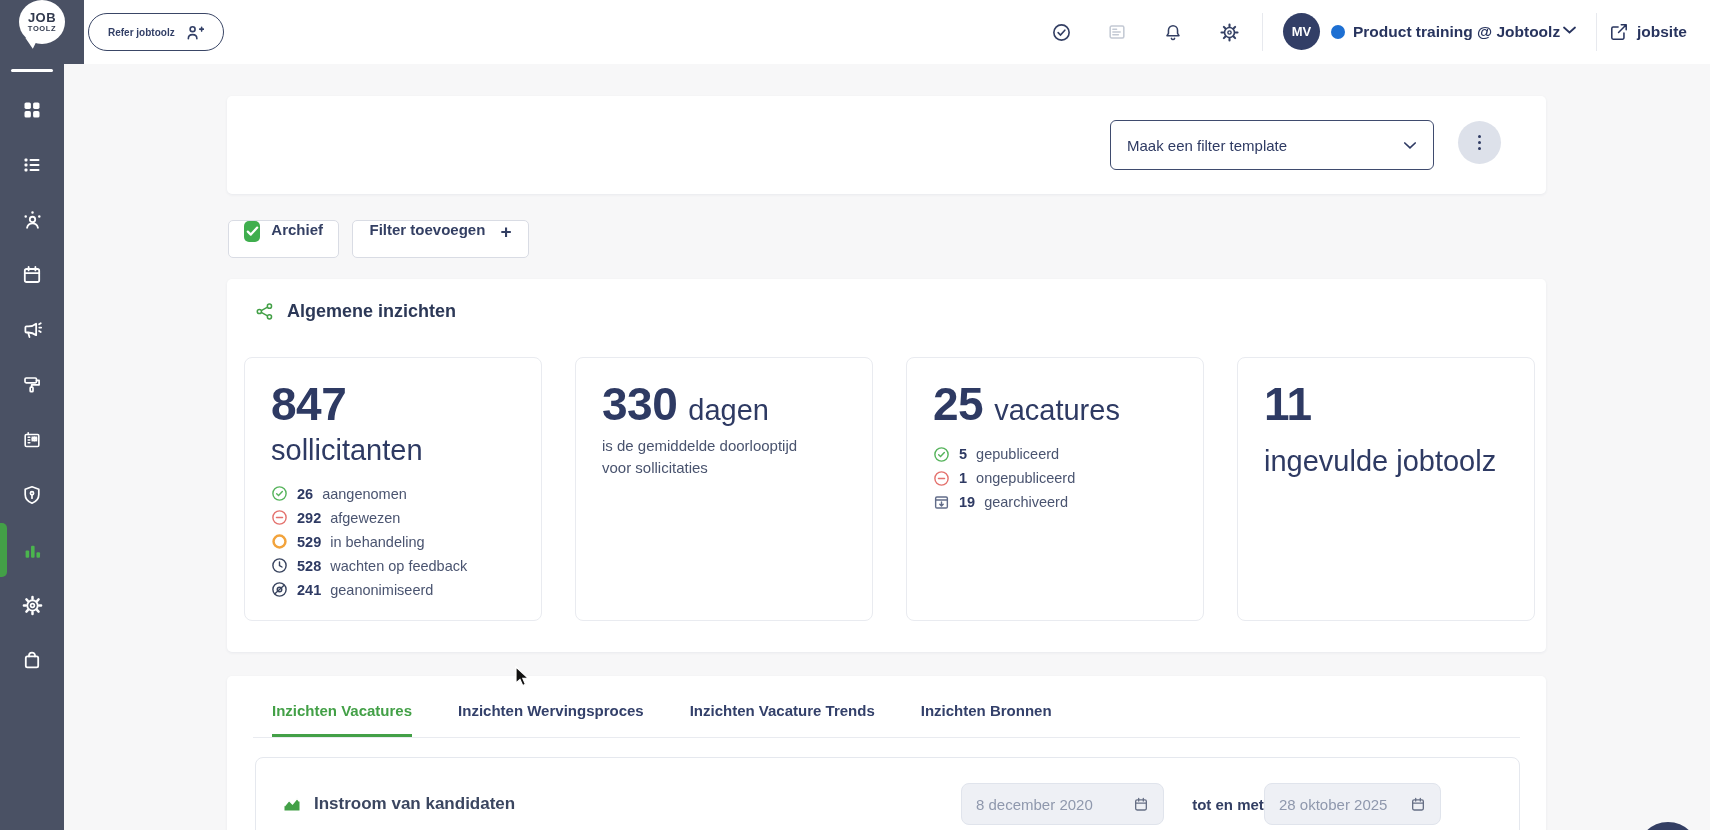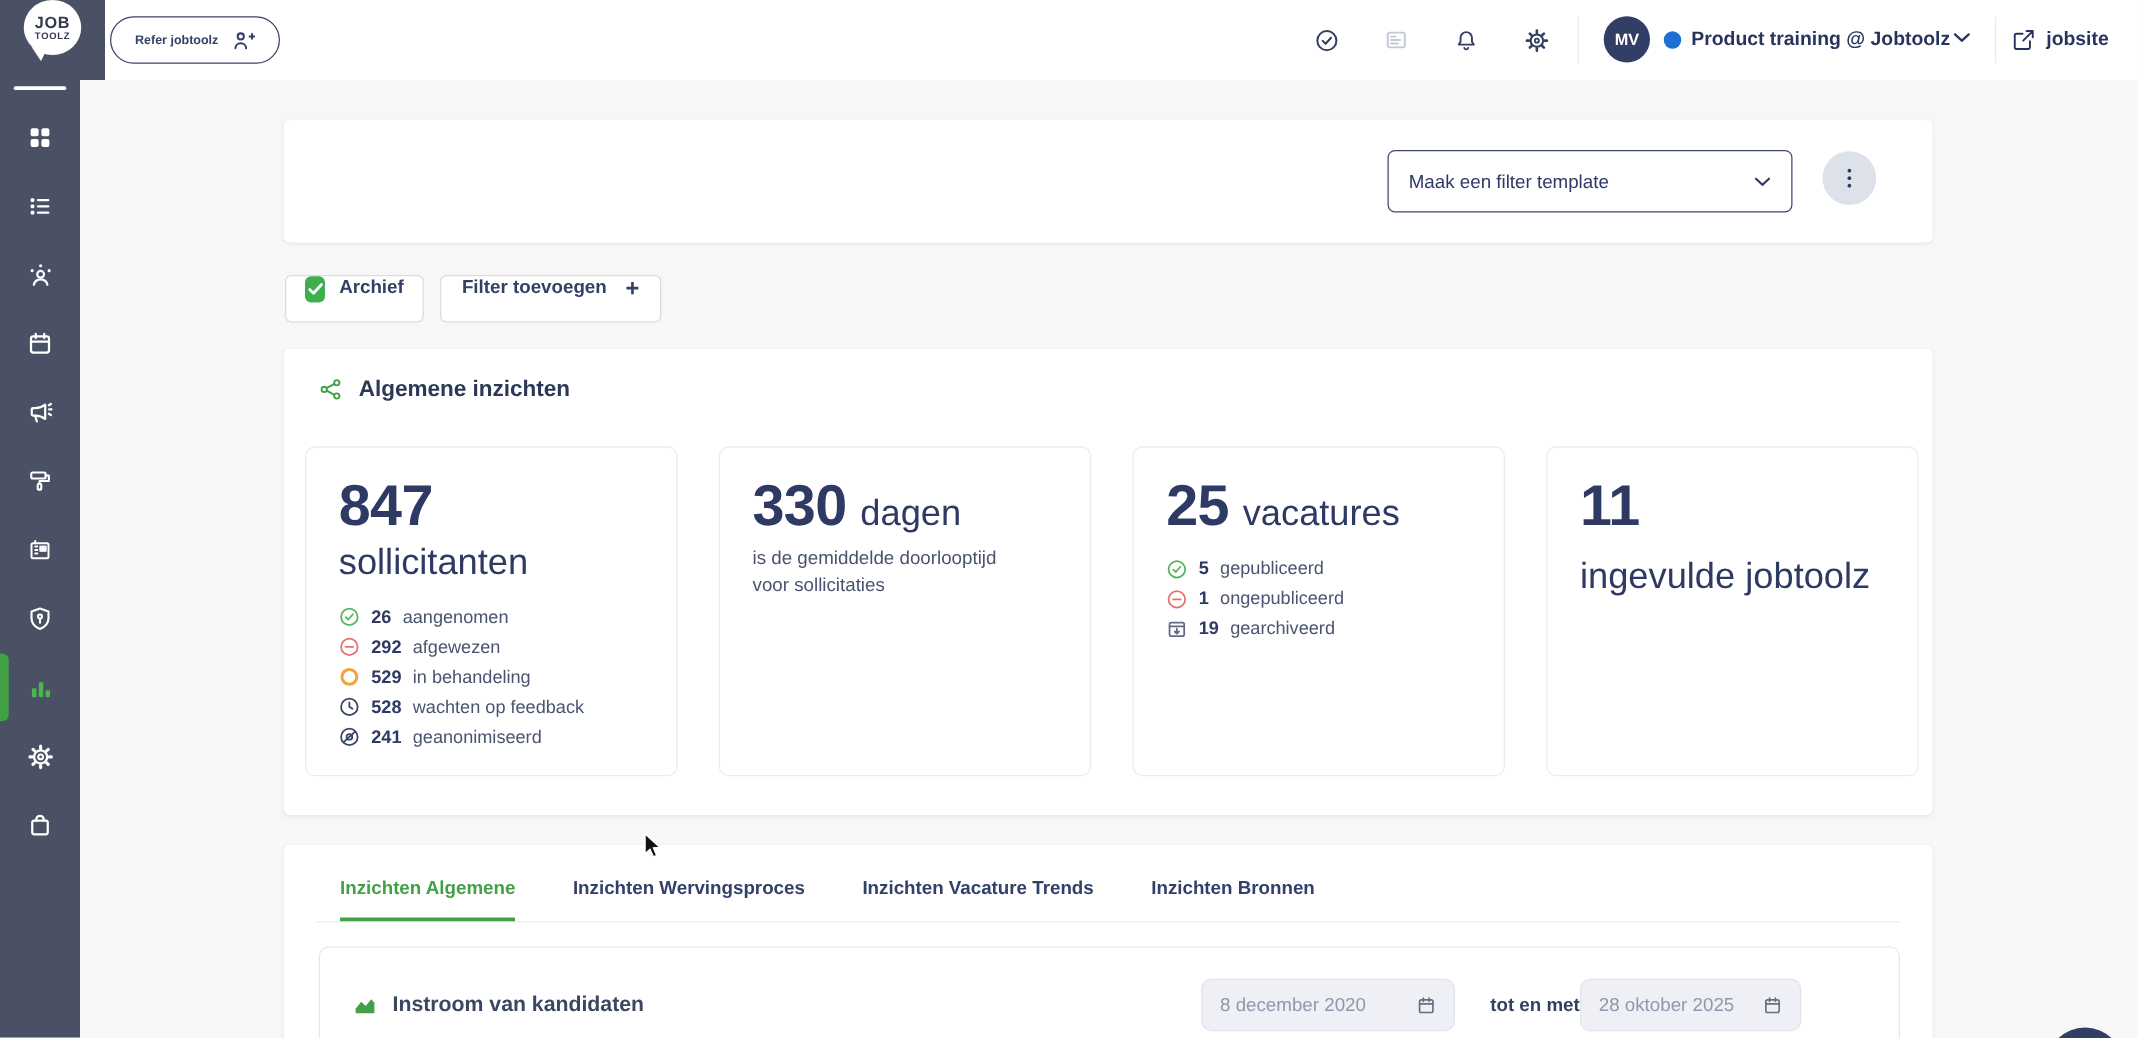--- a/index.html
+++ b/index.html
@@ -435,21 +435,21 @@
         <span class="big-number">11</span>
         <span class="big-label">ingevulde jobtoolz</span>
       </div>
     </div>
 
   </div>
 </div>
 
 <div class="card tabs-card">
   <div class="tabs-bar">
-    <div class="tab active">Inzichten Algemene</div>
+    <div class="tab active">Inzichten Vacatures</div>
     <div class="tab">Inzichten Wervingsproces</div>
     <div class="tab">Inzichten Vacature Trends</div>
     <div class="tab">Inzichten Bronnen</div>
   </div>
 
   <div class="chart-card">
     <div class="chart-title">
       <span>
         <svg width="18" height="18" viewBox="0 0 18 18">
           <path d="M1.5 15.5 L1.5 11 L6 5.5 L9.5 9 L14 3.5 L16.5 6.5 L16.5 15.5 Z" fill="#43a047"></path>

